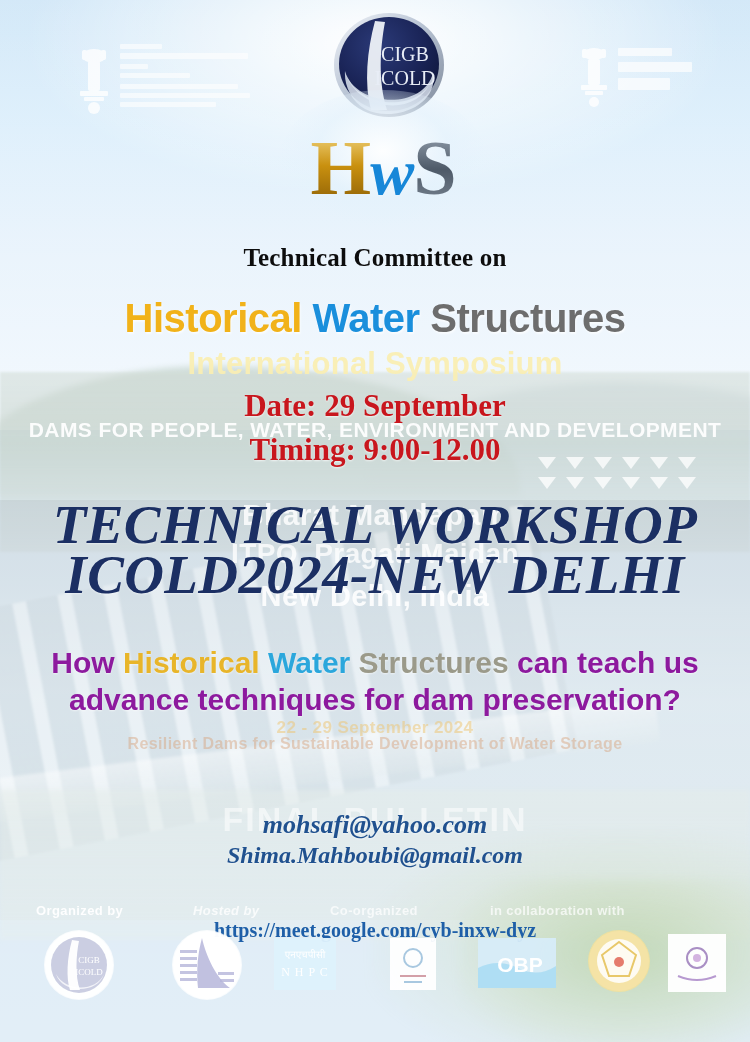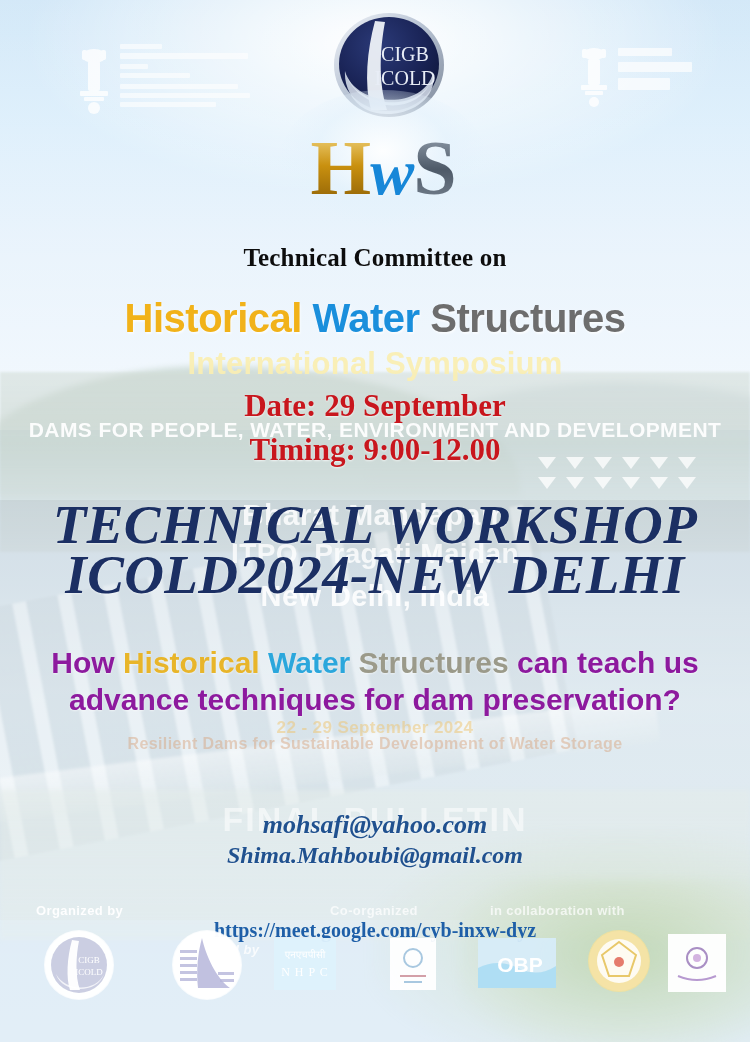--- a/index.html
+++ b/index.html
@@ -109,21 +109,21 @@
   }
   #ghost-tagline { left:0; right:0; top:418px; font-size:21px; color:rgba(255,255,255,.92); }
   #ghost-venue1  { left:0; right:0; top:498px; font-size:30px; color:rgba(255,255,255,.82); }
   #ghost-venue2  { left:0; right:0; top:538px; font-size:28px; color:rgba(255,255,255,.78); }
   #ghost-venue3  { left:0; right:0; top:580px; font-size:29px; color:rgba(255,255,255,.88); }
   #ghost-dates   { left:0; right:0; top:718px; font-size:17px; color:rgba(236,198,120,.55); }
   #ghost-theme   { left:0; right:0; top:735px; font-size:16px; color:rgba(214,160,120,.45); }
   #ghost-bulletin{ left:0; right:0; top:800px; font-size:34px; color:rgba(255,255,255,.55); letter-spacing:2px;}
   #ghost-web     { left:0; right:0; top:1003px; font-size:20px; color:rgba(255,255,255,.80); letter-spacing:.6px;}
   #ghost-organized{ left:36px; top:903px; font-size:13px; color:rgba(255,255,255,.95); text-align:left;}
-  #ghost-hosted  { left:193px; top:942px; font-size:13px; color:rgba(255,255,255,.78); text-align:left;font-style:italic;}
+  #ghost-hosted  { left:193px; top:903px; font-size:13px; color:rgba(255,255,255,.78); text-align:left;font-style:italic;}
   #ghost-coorg   { left:330px; top:903px; font-size:13px; color:rgba(255,255,255,.72); text-align:left;}
   #ghost-collab  { left:490px; top:903px; font-size:13px; color:rgba(255,255,255,.72); text-align:left;}
 
   
   .emblem-left  { position:absolute; left:68px;  top:36px;  width:190px; height:92px; }
   .emblem-right { position:absolute; left:572px; top:40px;  width:150px; height:74px; }
   .emblem-text  { opacity:.62; }
 
   .icold-badge {
     position:absolute; left:331px; top:11px; width:116px; height:108px;

